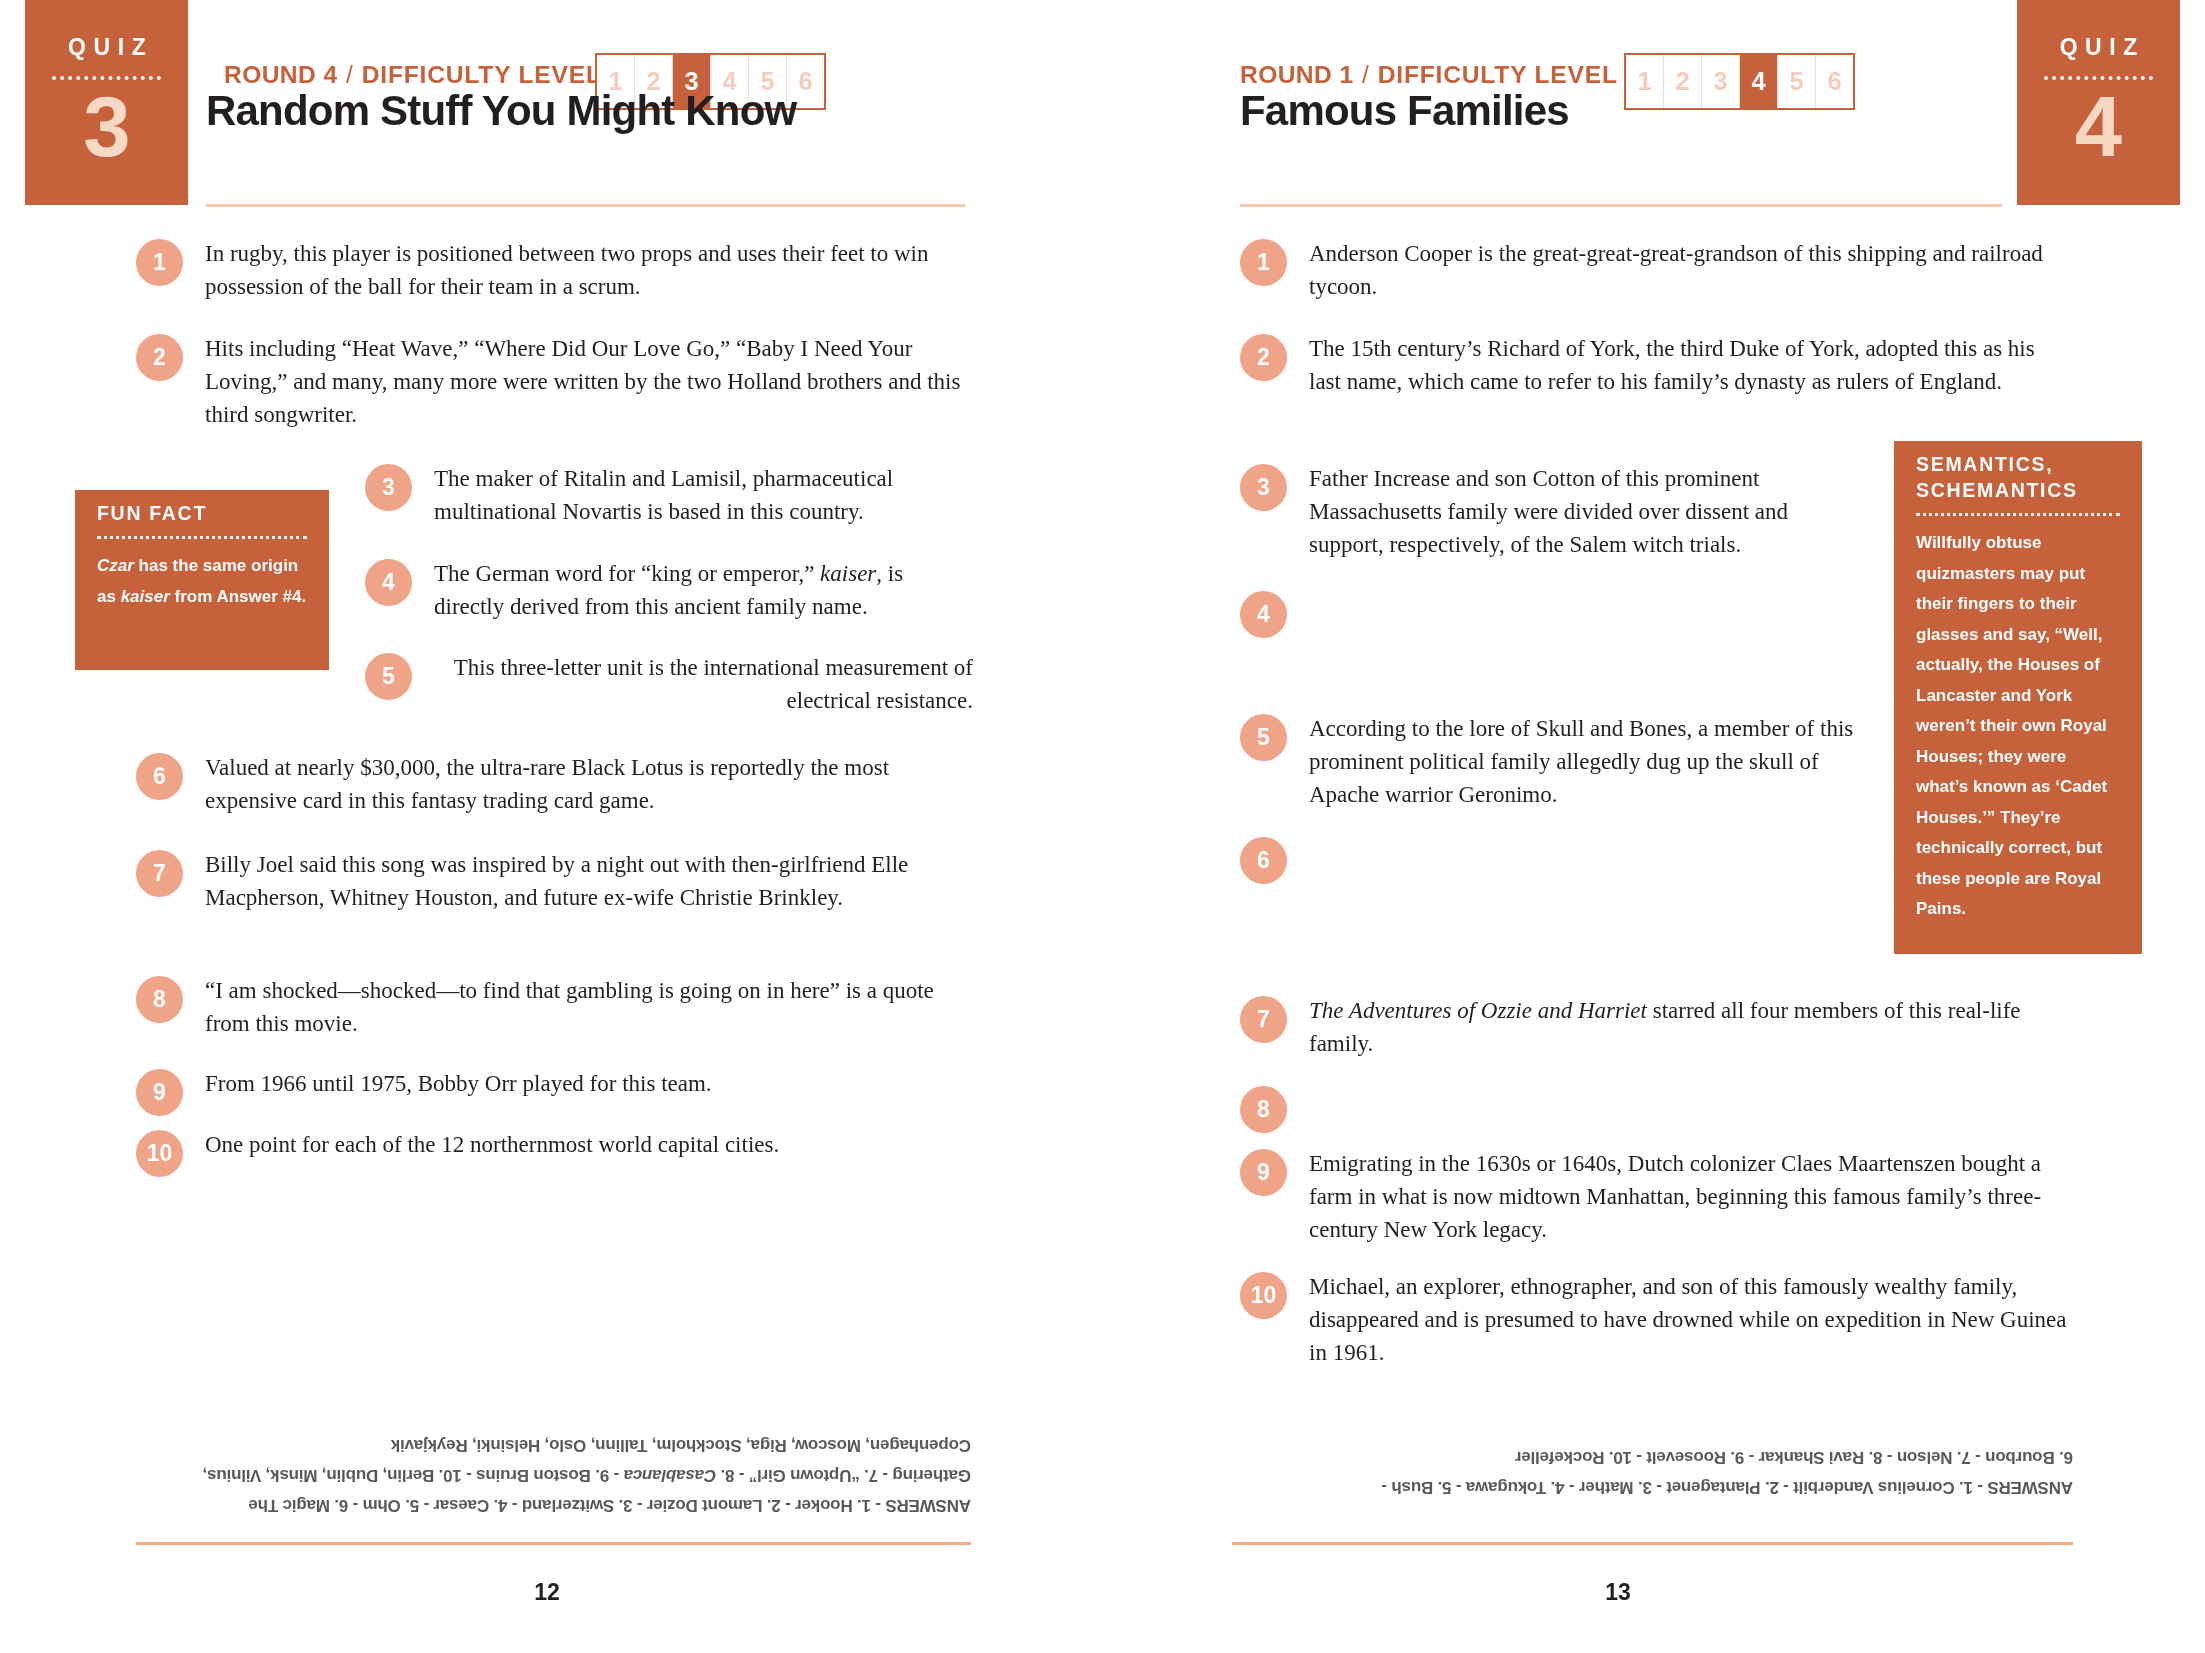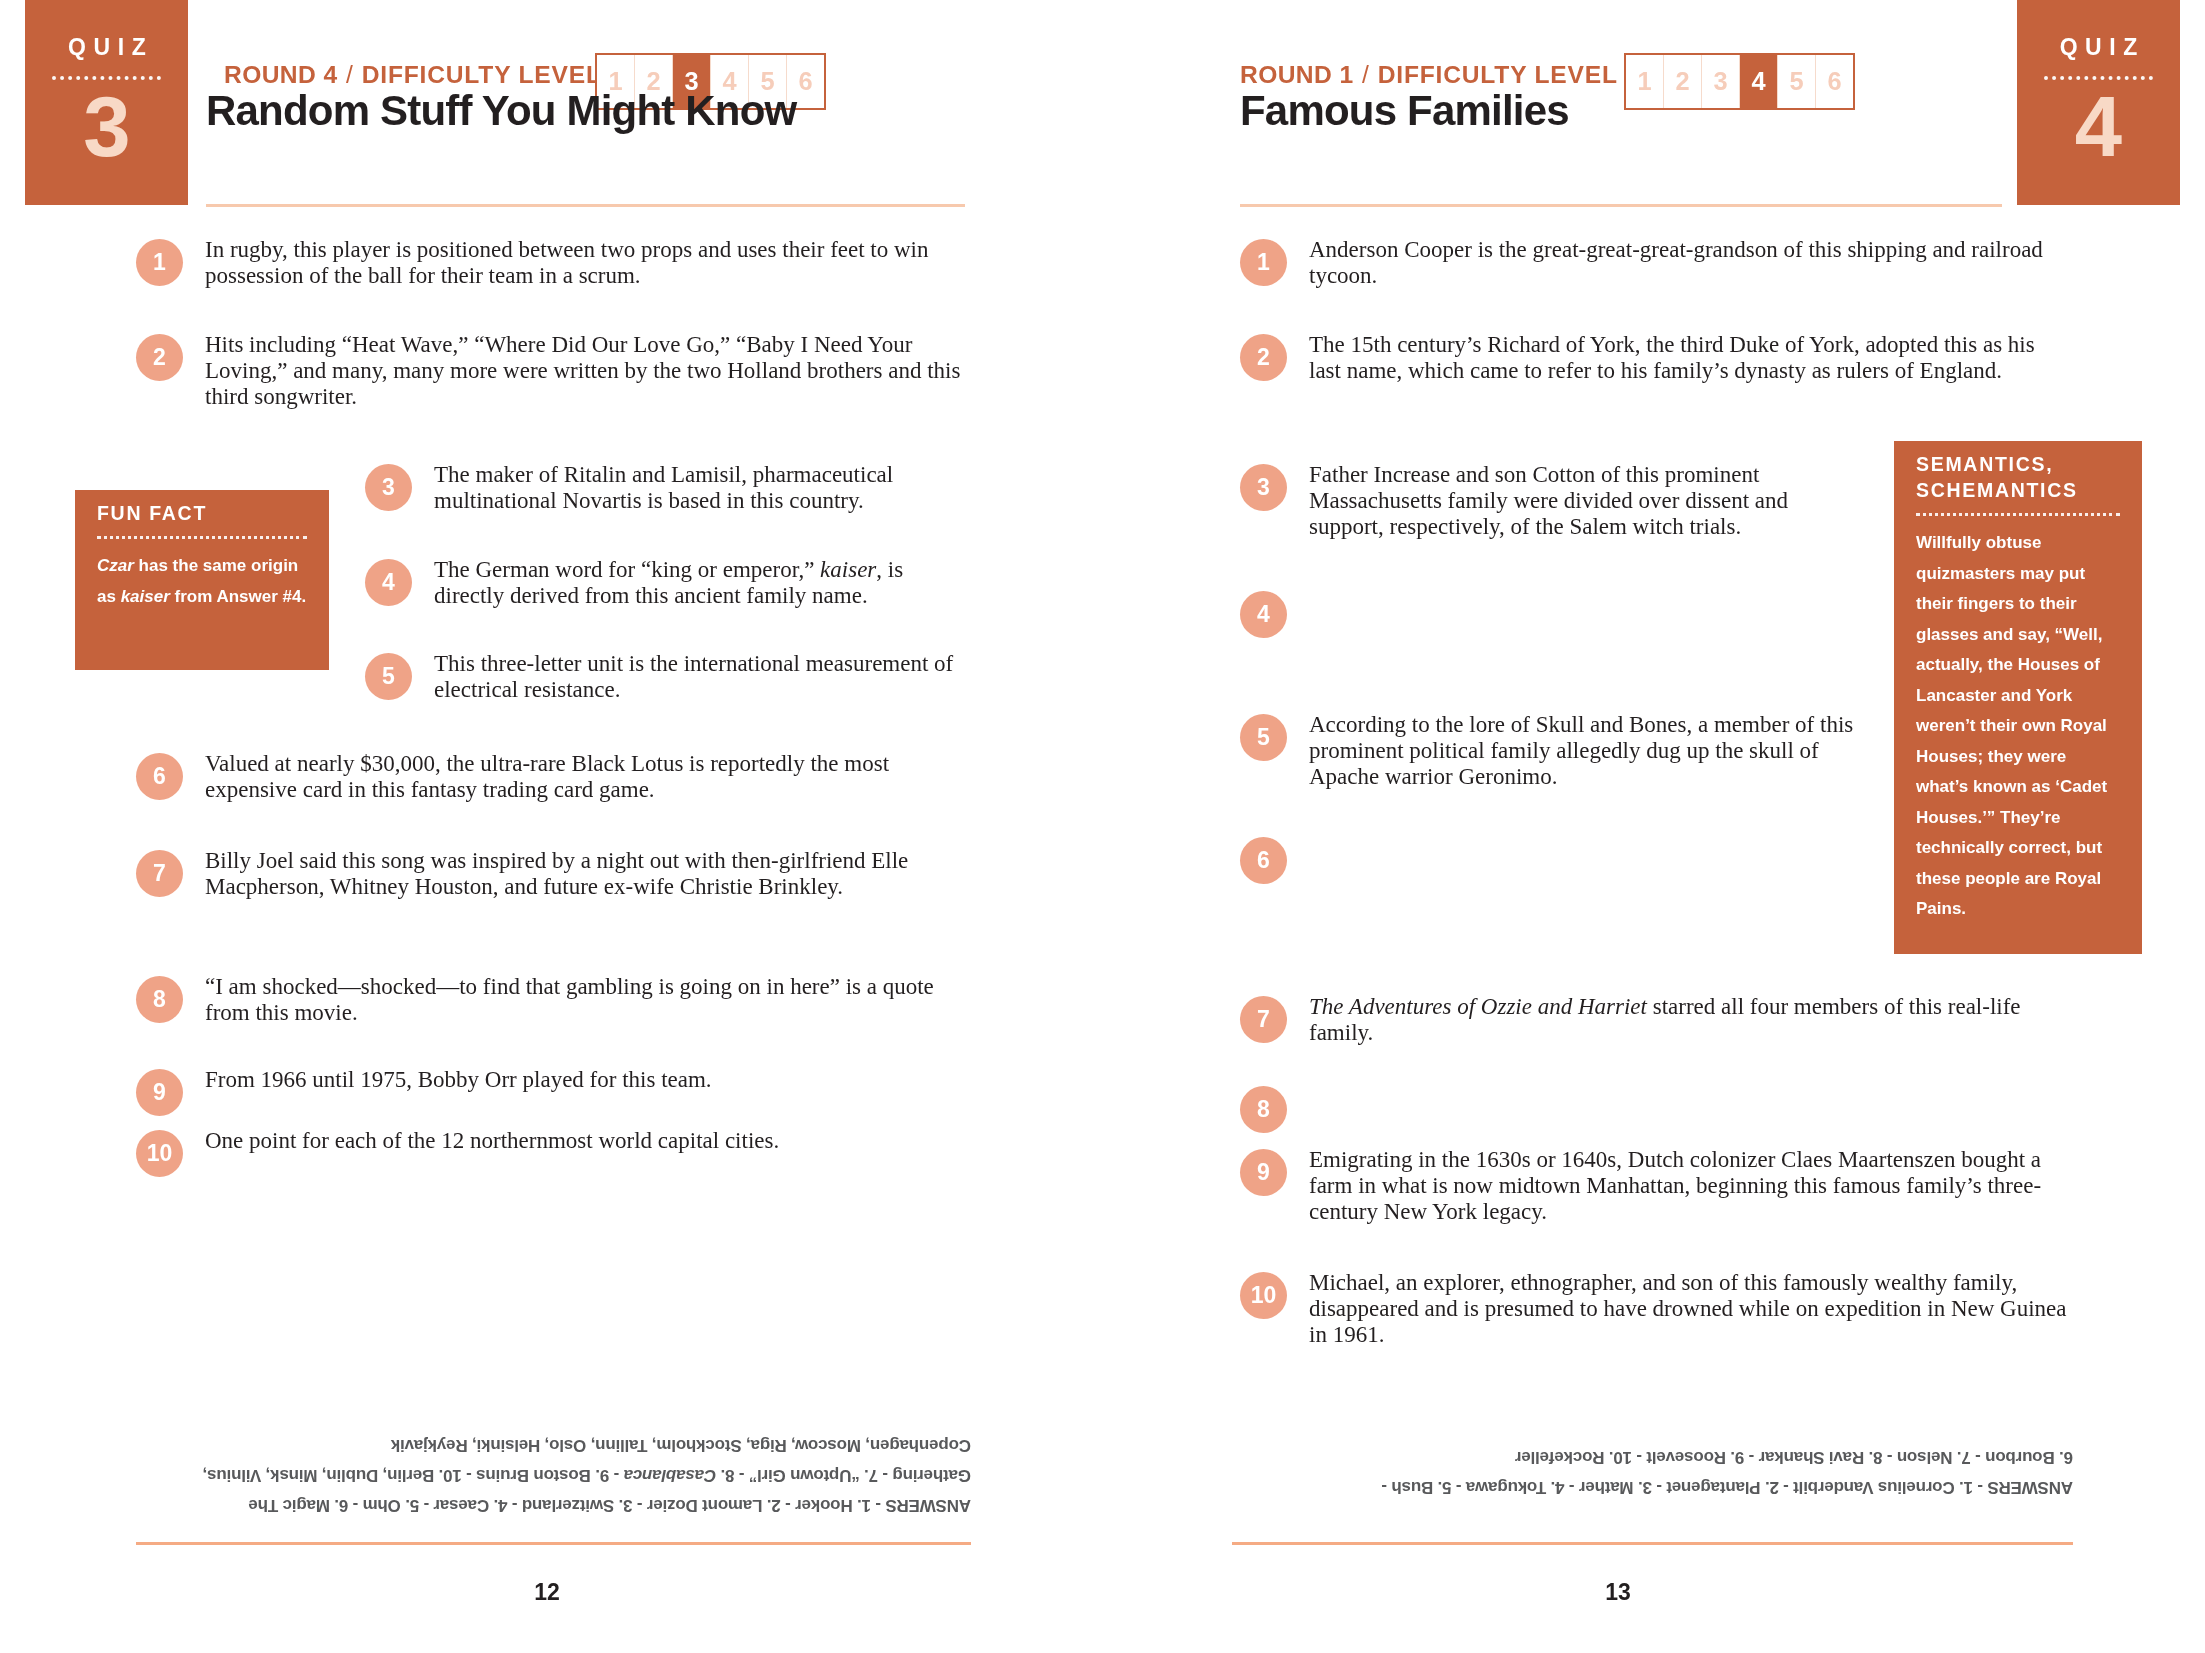--- a/index.html
+++ b/index.html
@@ -28,21 +28,21 @@
   .diff-cell.selected{background:var(--orange);color:#fff;}
   .page-title{position:absolute;margin:0;font-size:42px;font-weight:900;letter-spacing:-0.8px;
     color:var(--ink);white-space:nowrap;}
   .hrule{position:absolute;height:2.5px;background:var(--header-rule);}
   .hrule2{position:absolute;height:2.5px;background:var(--bottom-rule);}
   
   .q{position:absolute;display:flex;gap:22px;align-items:flex-start;}
   .q-num{flex:0 0 47px;width:47px;height:47px;margin-top:1.7px;border-radius:50%;
     background:var(--salmon-circle);color:#fff;font-size:23px;font-weight:700;
     line-height:47px;text-align:center;}
-  .q-text{font-family:"Liberation Serif",serif;font-size:23px;line-height:26px;color:var(--ink);}
+  .q-text{font-family:"Liberation Serif",serif;font-size:23px;line-height:33px;color:var(--ink);}
   
   .callout{position:absolute;background:var(--orange);color:#fff;padding:10px 22px;box-sizing:border-box;}
   .callout-title{font-size:19.5px;font-weight:800;letter-spacing:1.7px;line-height:26px;}
   .callout-dots{border-bottom:3.4px dotted rgba(255,255,255,.9);margin:10.2px 0 12px;height:0;}
   .callout-body{font-size:17px;font-weight:700;line-height:30.5px;}
   
   .answers{position:absolute;transform:rotate(180deg);color:var(--answers-gray);
     font-size:17px;font-weight:700;line-height:30px;letter-spacing:-0.2px;}
   .ans-line{white-space:nowrap;}
   .pagenum{position:absolute;text-align:center;font-size:23px;font-weight:800;color:var(--ink);}
@@ -86,21 +86,21 @@
     <div class="q" style="left:365px;top:462px;">
       <div class="q-num">3</div>
       <div class="q-text" style="width:539px;"><span>The maker of Ritalin and Lamisil, pharmaceutical multinational Novartis is based in this country.</span></div>
     </div>
     <div class="q" style="left:365px;top:557px;">
       <div class="q-num">4</div>
       <div class="q-text" style="width:539px;"><span>The German word for “king or emperor,” </span><span style="font-style: italic;">kaiser</span><span>, is directly derived from this ancient family name.</span></div>
     </div>
     <div class="q" style="left:365px;top:651px;">
       <div class="q-num">5</div>
-      <div class="q-text" style="width:539px;"><span>This three-letter unit is the international measurement of electrical resistance.</span></div>
+      <div class="q-text" style="width:539px;text-align:right;"><span>This three-letter unit is the international measurement of electrical resistance.</span></div>
     </div>
     <div class="q" style="left:136px;top:751px;">
       <div class="q-num">6</div>
       <div class="q-text" style="width:759px;"><span>Valued at nearly $30,000, the ultra-rare Black Lotus is reportedly the most expensive card in this fantasy trading card game.</span></div>
     </div>
     <div class="q" style="left:136px;top:848px;">
       <div class="q-num">7</div>
       <div class="q-text" style="width:759px;"><span>Billy Joel said this song was inspired by a night out with then-girlfriend Elle Macpherson, Whitney Houston, and future ex-wife Christie Brinkley.</span></div>
     </div>
     <div class="q" style="left:136px;top:974px;">

